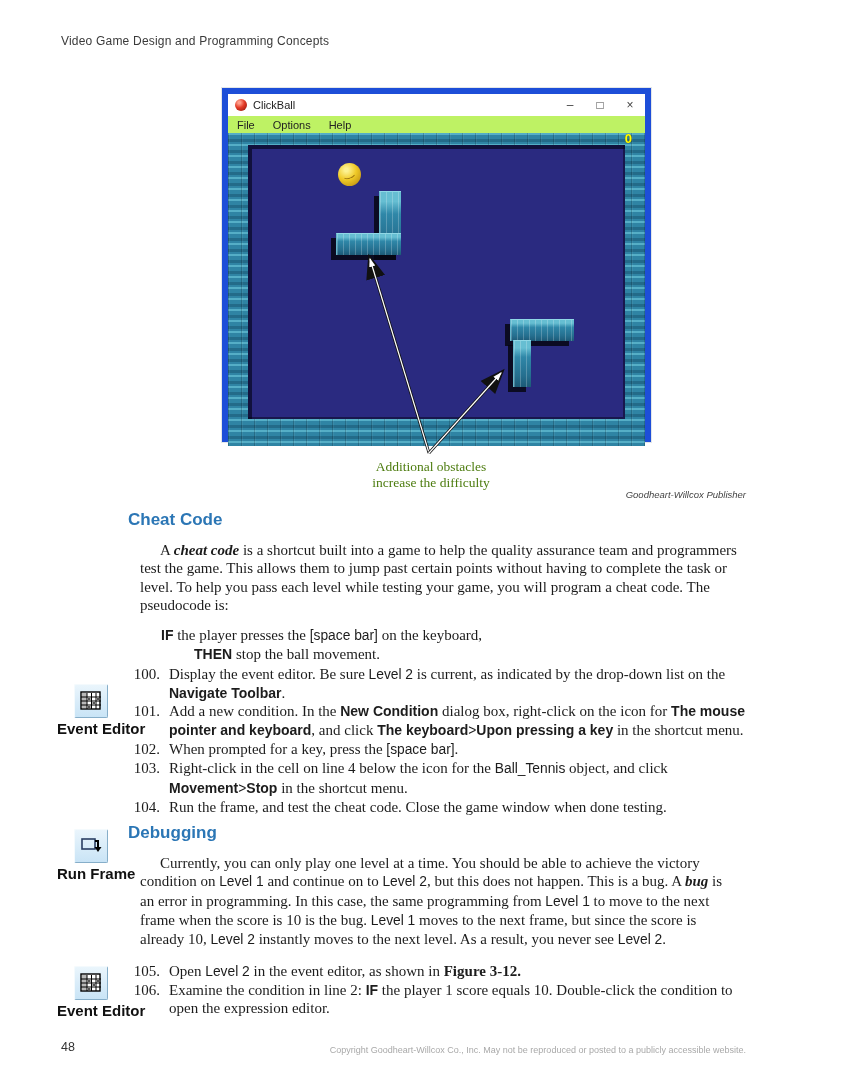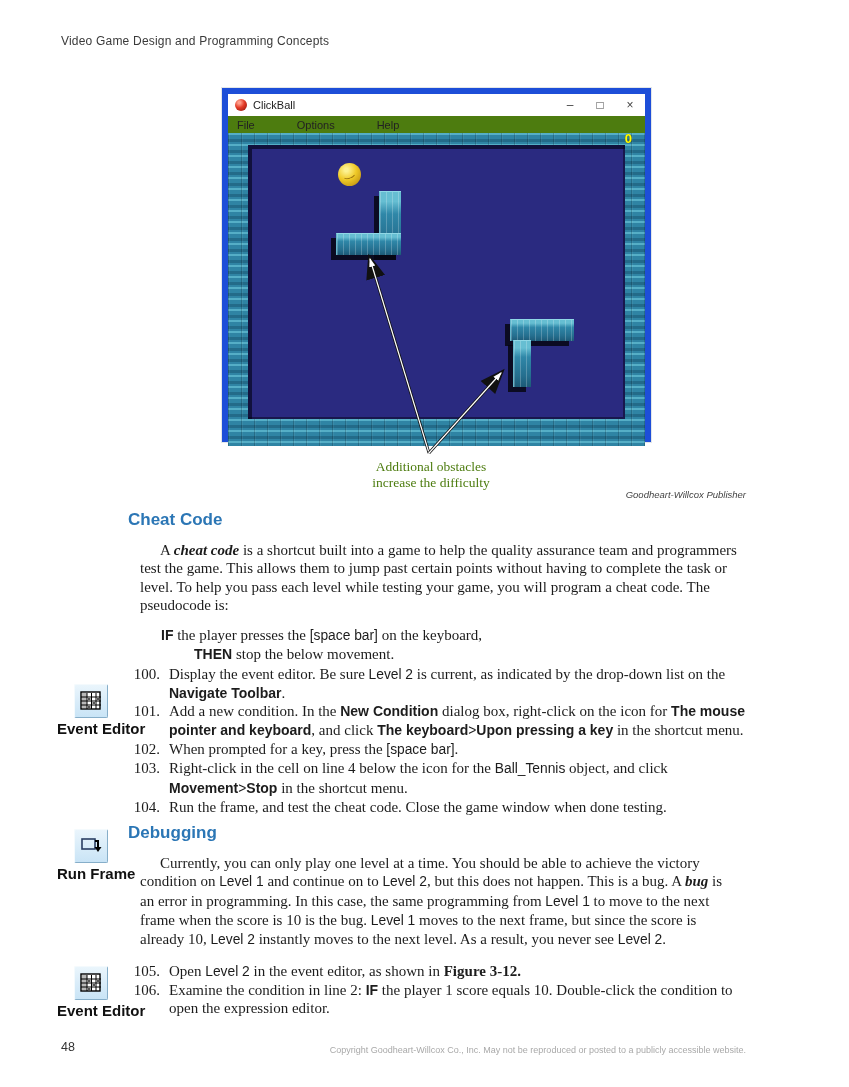--- a/index.html
+++ b/index.html
@@ -11,22 +11,22 @@
   
   .gamewin{position:absolute;left:222px;top:88px;width:429px;height:354px;
            border:6px solid #1d4ed8;box-sizing:border-box;background:#fff;
            box-shadow:0 0 0 1px #e3e6e8;}
   .titlebar{height:22px;display:flex;align-items:center;background:#fff;
             font-family:"Liberation Sans",sans-serif;font-size:11px;color:#222;}
   .appicon{width:12px;height:12px;border-radius:50%;margin:0 6px 0 7px;flex:none;
            background:radial-gradient(circle at 35% 30%,#ff9d8a 10%,#e33b27 45%,#8f130a 95%);}
   .winbtns{margin-left:auto;display:flex;align-items:center;height:100%;}
   .winbtn{width:30px;text-align:center;font-size:12px;color:#444;cursor:default;line-height:22px;}
-  .menubar{height:17px;display:flex;align-items:center;background:#4d7c0f;
-           font-family:"Liberation Sans",sans-serif;font-size:11px;color:#222;gap:24px;}
+  .menubar{height:17px;display:flex;align-items:center;background:#bef264;
+           font-family:"Liberation Sans",sans-serif;font-size:11px;color:#222;}
   .menuitem{padding:0 9px;}
   .gamearea{position:relative;height:313px;overflow:hidden;
     background:
       repeating-linear-gradient(90deg, rgba(0,0,0,.18) 0 1px, rgba(255,255,255,.06) 1px 2px, transparent 2px 13px),
       repeating-linear-gradient(180deg, #55aec6 0 2px, #2f84a4 2px 6px, #236b89 6px 9px, #2f84a4 9px 11px);}
   .playfield{position:absolute;left:20px;right:20px;top:12px;bottom:27px;background:#2a2a80;
              box-shadow:inset 4px 4px 0 rgba(5,5,25,.65), inset -2px -2px 0 rgba(5,5,25,.5);}
   .score{position:absolute;top:-2px;right:13px;font-family:"Liberation Sans",sans-serif;
          font-weight:700;font-size:13px;color:#ffff00;text-shadow:0 0 1px #550;}
   .ball{position:absolute;left:110px;top:30px;width:23px;height:23px;border-radius:50%;
@@ -130,21 +130,21 @@
     <div>increase the difficulty</div>
   </div>
 
   <div class="attribution">Goodheart-Willcox Publisher</div>
 
   <div class="textcol">
 
     <h2 class="sect">Cheat Code</h2>
     <p class="body"><span class="seg-plain">A </span><span class="seg-bi">cheat code</span><span class="seg-plain"> is a shortcut built into a game to help the quality assurance team and programmers test the game. This allows them to jump past certain points without having to complete the task or level. To help you pass each level while testing your game, you will program a cheat code. The pseudocode is:</span></p>
     <p class="pseudo1"><span class="seg-sansb">IF</span><span class="seg-plain"> the player presses the </span><span class="seg-sans">[space bar]</span><span class="seg-plain"> on the keyboard,</span></p>
-    <p class="pseudo2"><span class="seg-sansb">THEN</span><span class="seg-plain"> stop the below movement.</span></p>
+    <p class="pseudo2"><span class="seg-sansb">THEN</span><span class="seg-plain"> stop the ball movement.</span></p>
 
     <div class="steps">
       <div class="step">
         <span class="num">100.</span>
         <span class="stepbody"><span class="seg-plain">Display the event editor. Be sure </span><span class="seg-sans">Level 2</span><span class="seg-plain"> is current, as indicated by the drop-down list on the </span><span class="seg-sansb">Navigate Toolbar</span><span class="seg-plain">.</span></span>
       </div>
       <div class="step">
         <span class="num">101.</span>
         <span class="stepbody"><span class="seg-plain">Add a new condition. In the </span><span class="seg-sansb">New Condition</span><span class="seg-plain"> dialog box, right-click on the icon for </span><span class="seg-sansb">The mouse pointer and keyboard</span><span class="seg-plain">, and click </span><span class="seg-sansb">The keyboard</span><span class="seg-sans">&gt;</span><span class="seg-sansb">Upon pressing a key</span><span class="seg-plain"> in the shortcut menu.</span></span>
       </div>

